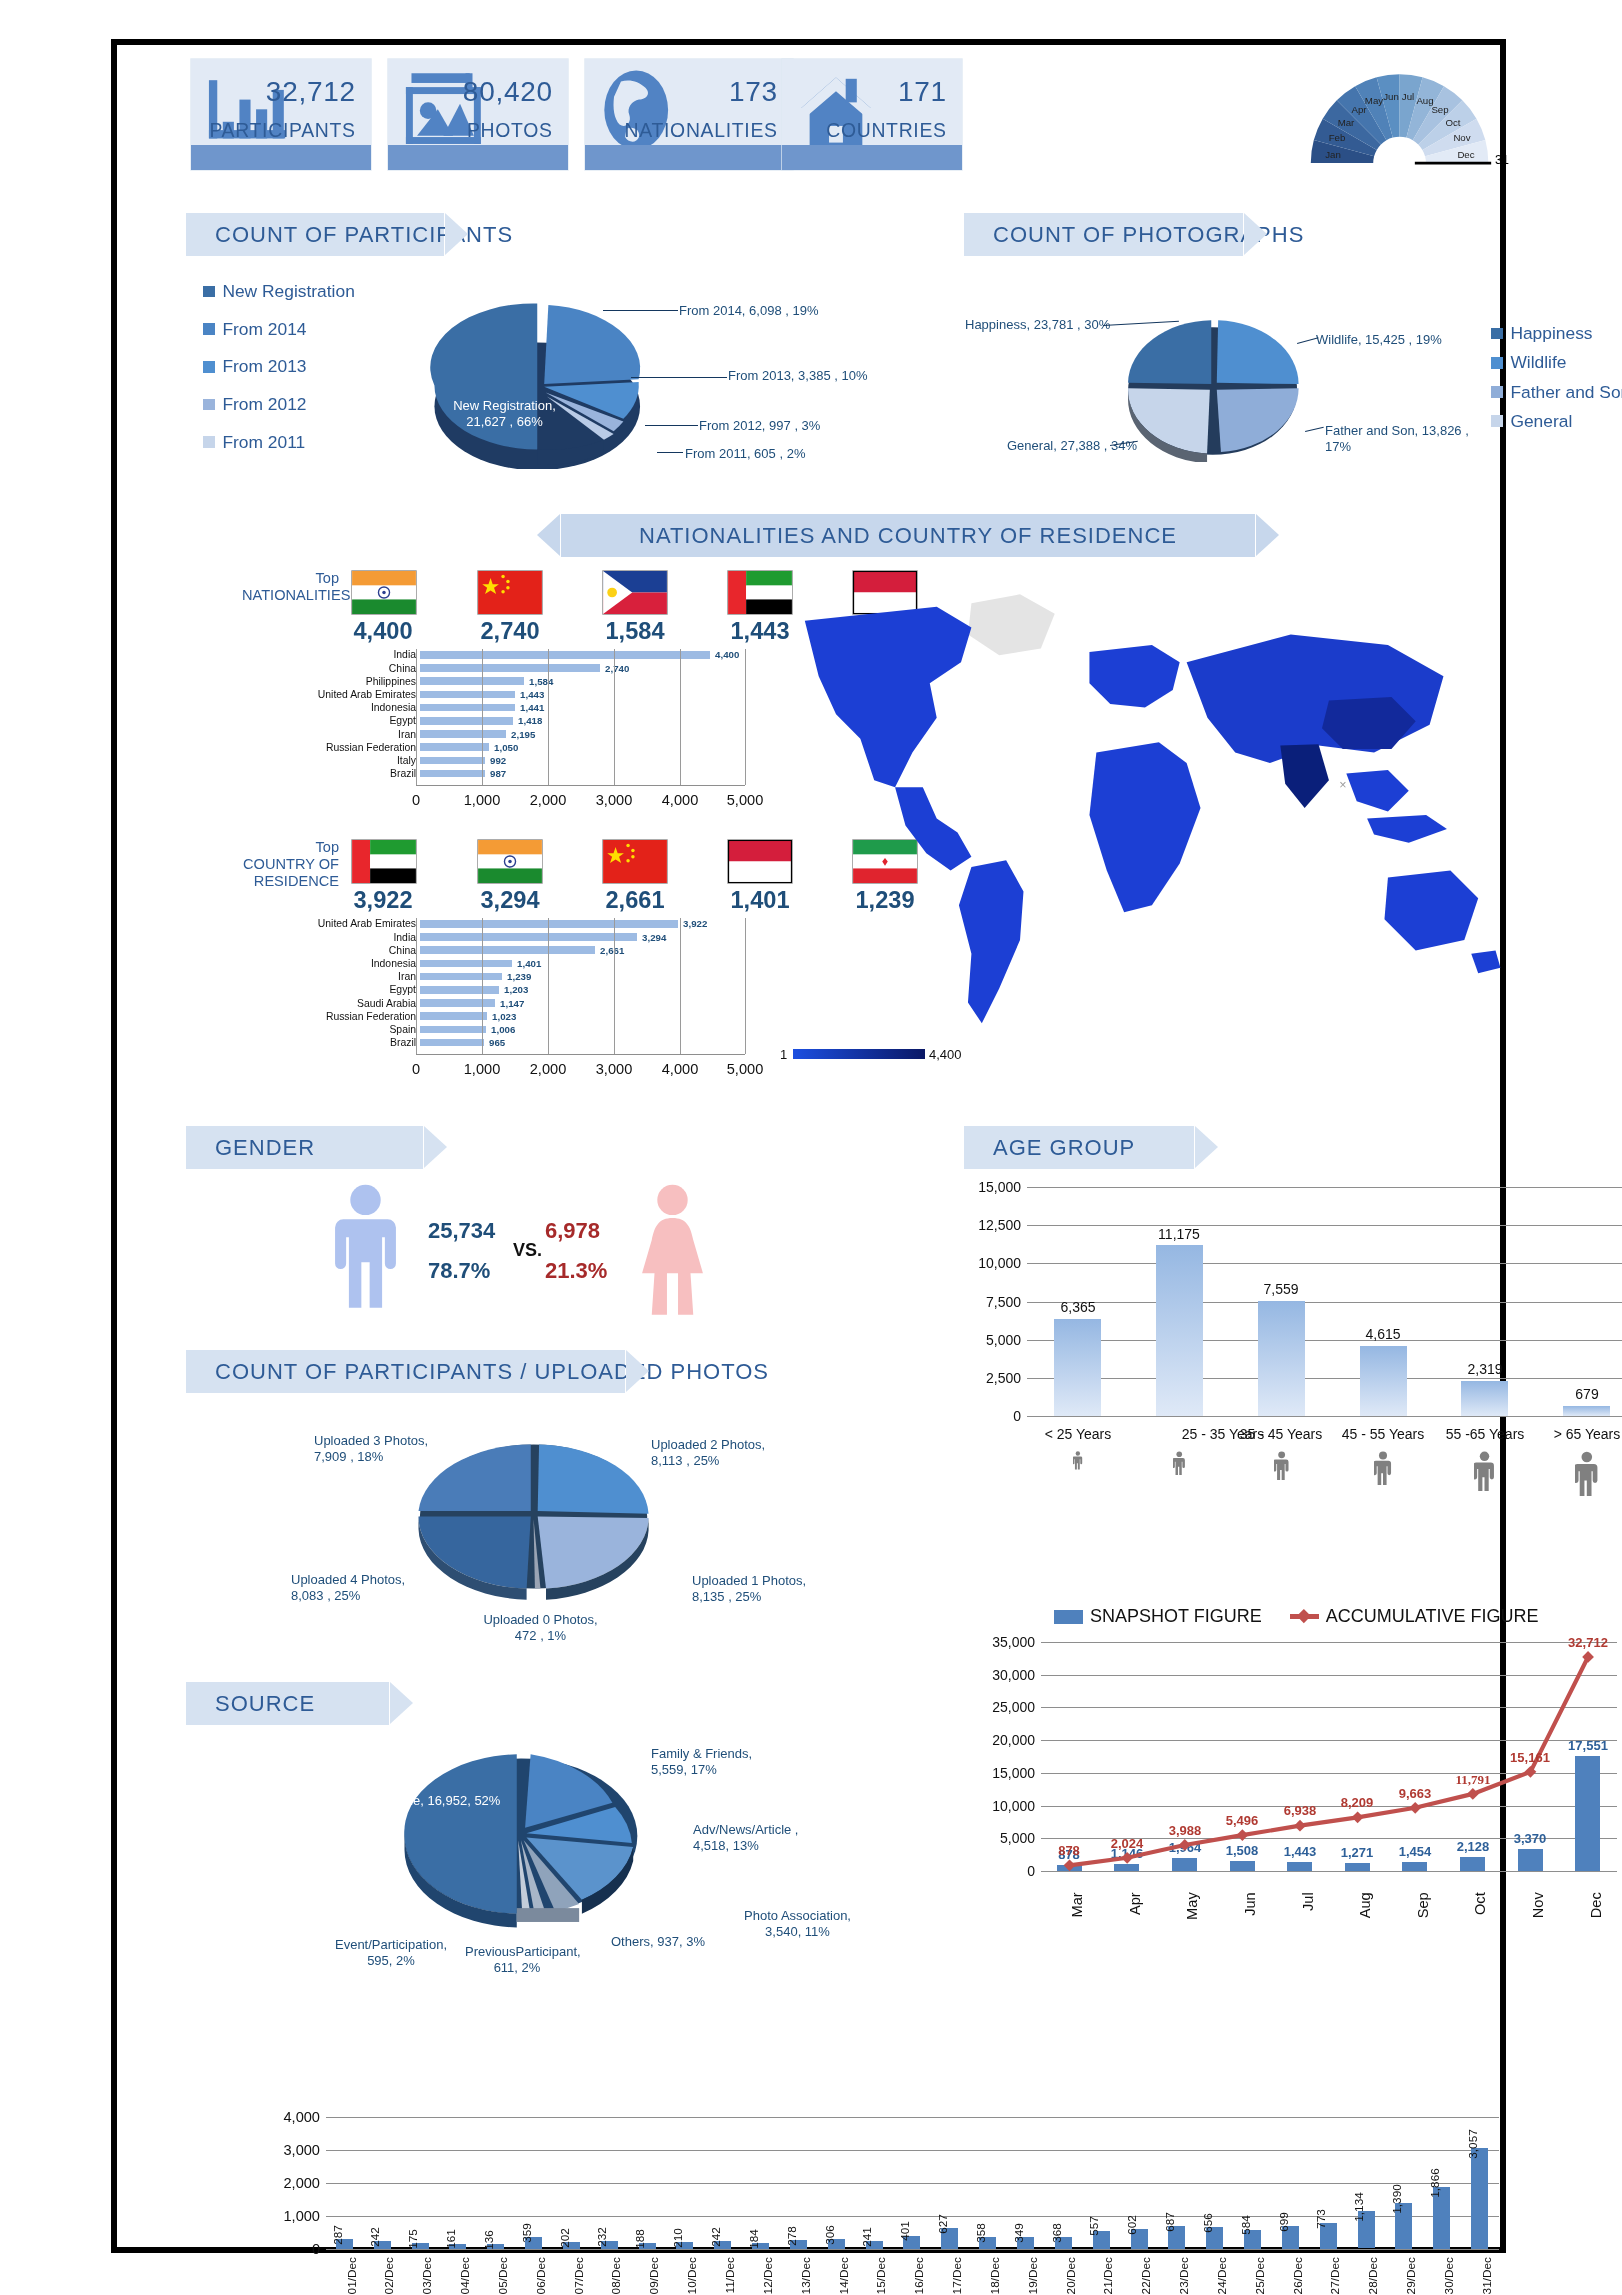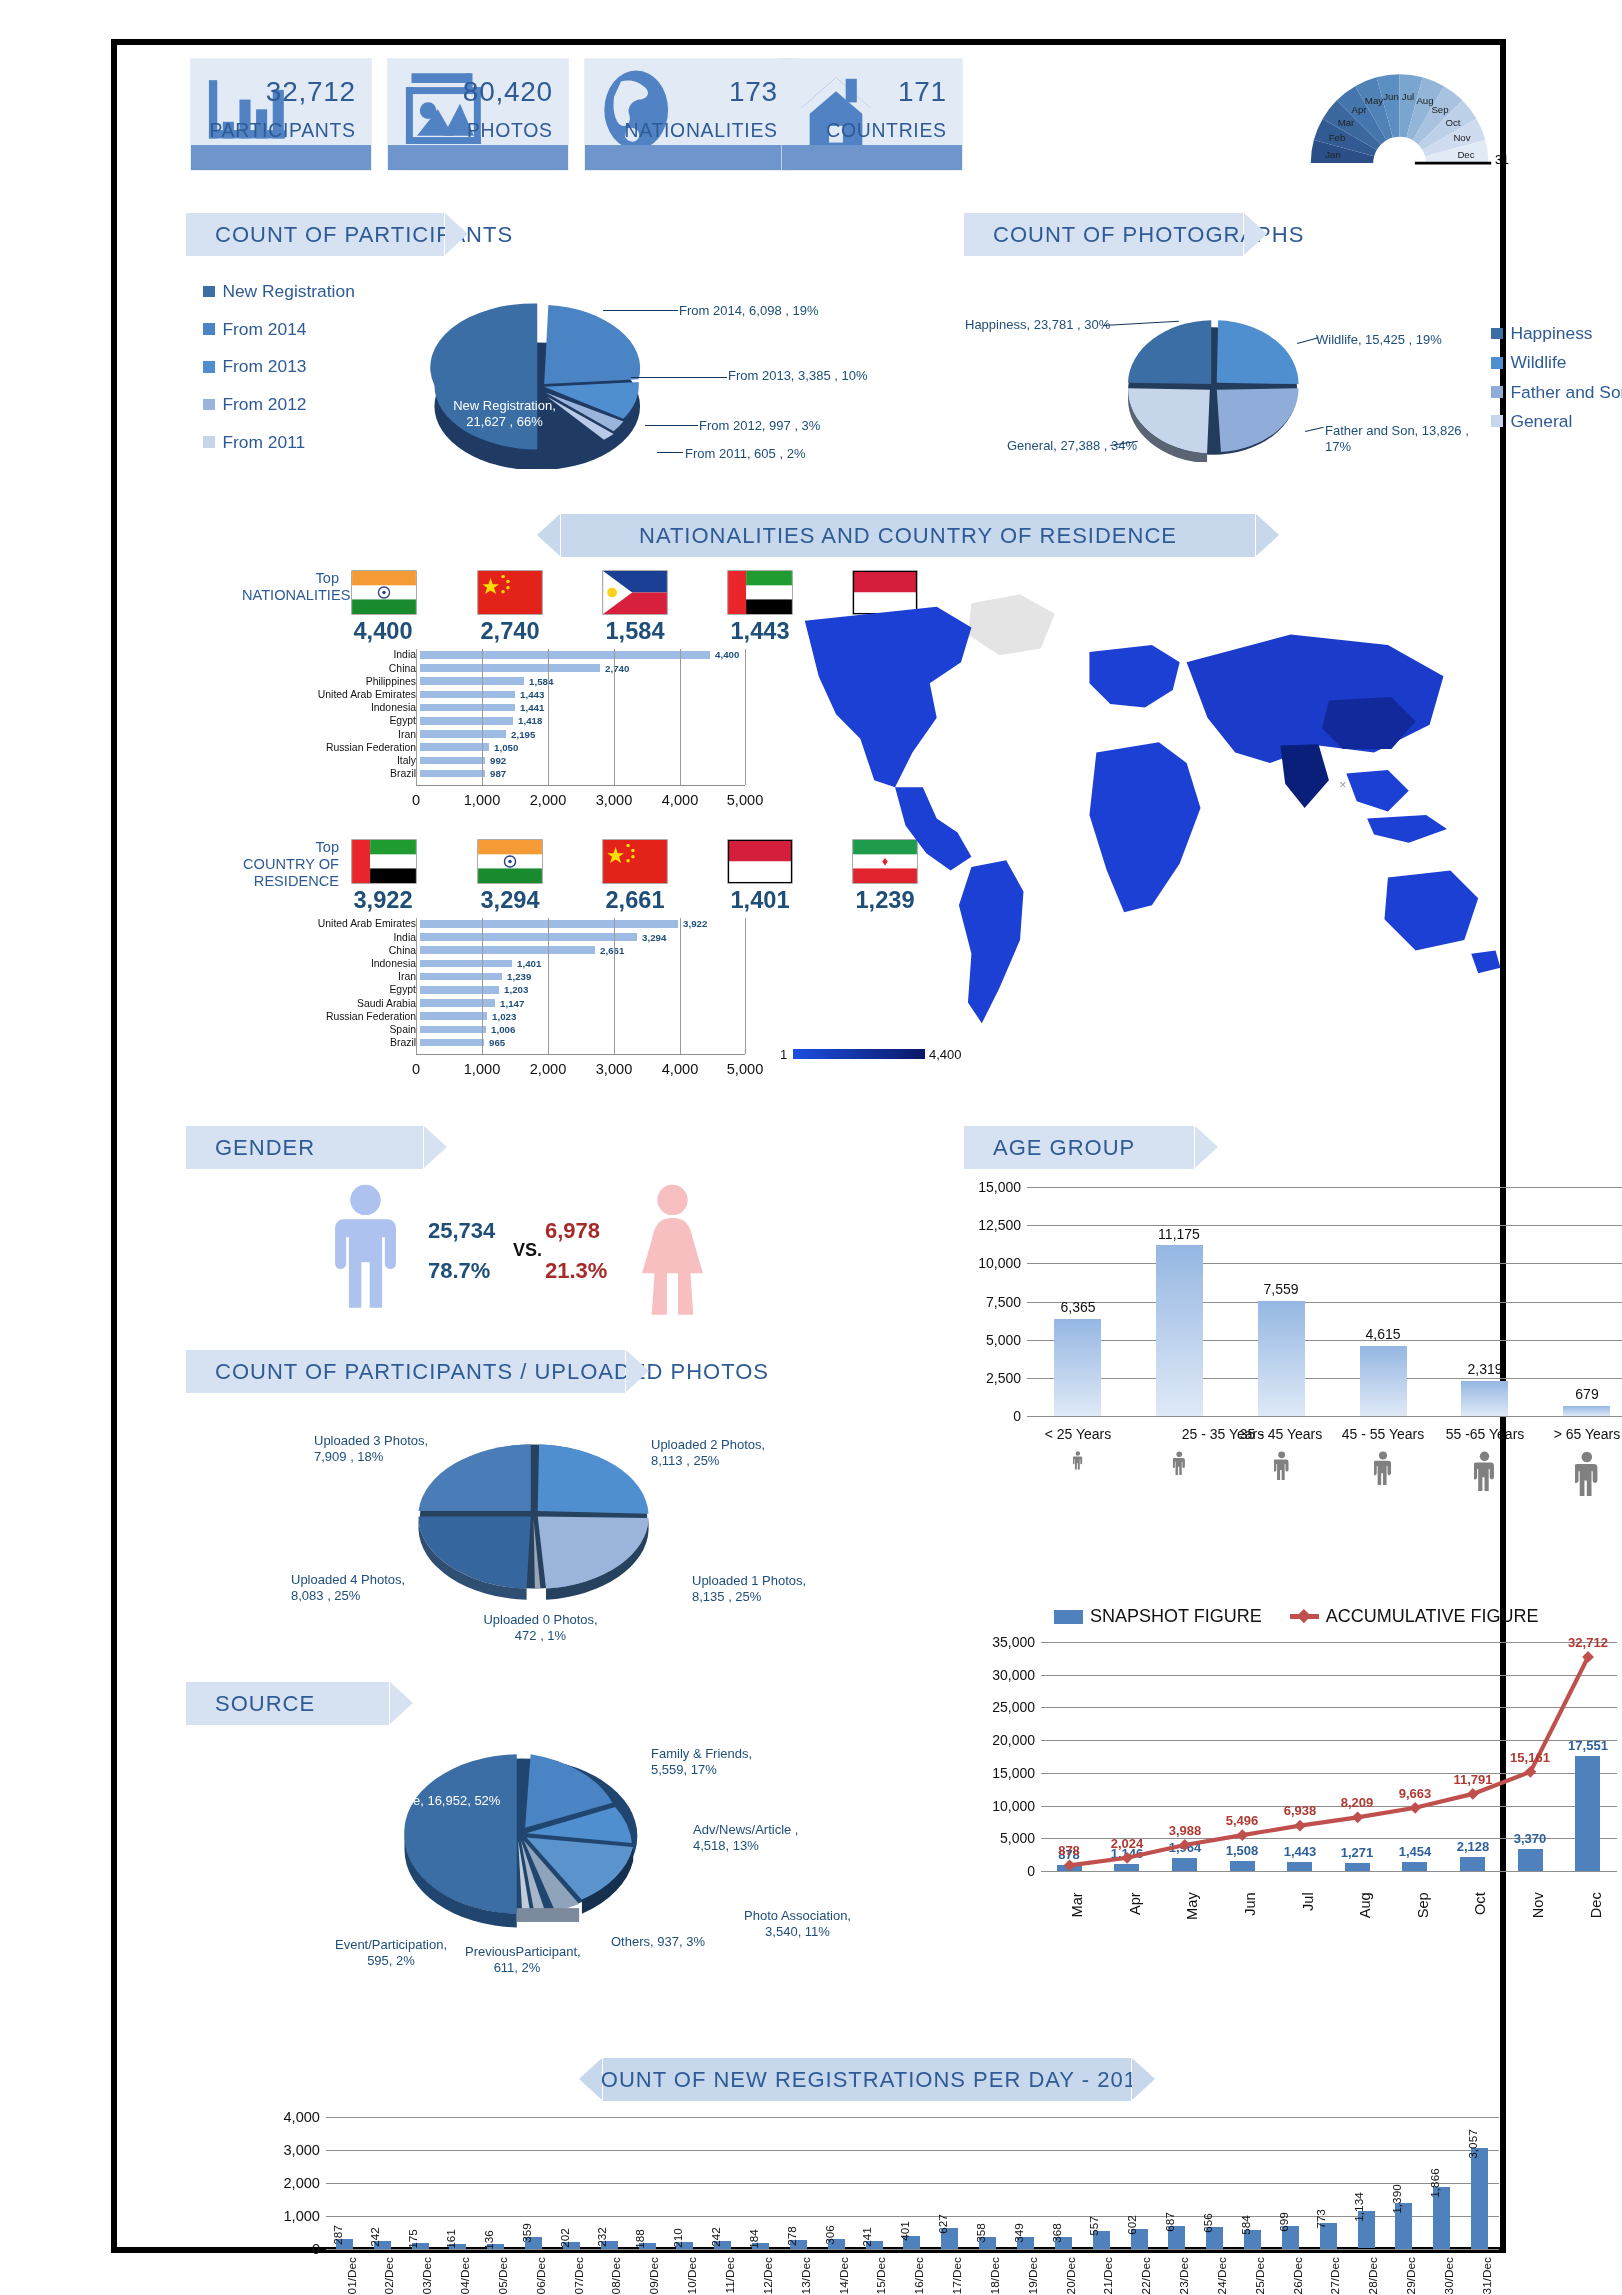--- a/index.html
+++ b/index.html
@@ -732,30 +732,27 @@
           <rect x="769.5" y="181.05342857142855" width="12" height="12" fill="#c0504d" transform="rotate(45 775.5 187.05342857142855)"></rect>
           <rect x="852.5" y="15.572571428571393" width="12" height="12" fill="#c0504d" transform="rotate(45 858.5 21.572571428571393)"></rect>
         </svg>
         <div class="acc-val" style="left: 77px; top: 201px;">878</div>
         <div class="acc-val" style="left: 135px; top: 194px;">2,024</div>
         <div class="acc-val" style="left: 193px; top: 181px;">3,988</div>
         <div class="acc-val" style="left: 250px; top: 171px;">5,496</div>
         <div class="acc-val" style="left: 308px; top: 161px;">6,938</div>
         <div class="acc-val" style="left: 365px; top: 153px;">8,209</div>
         <div class="acc-val" style="left: 423px; top: 144px;">9,663</div>
-        <div class="acc-val" style="left: 481px; top: 130px;">11,791</div>
+        <div class="acc-val" style="left: 481px; top: 130px; font-family: Liberation Serif, serif;">11,791</div>
         <div class="acc-val" style="left: 538px; top: 108px;">15,161</div>
         <div class="acc-val" style="left: 596px; top: -7.2px;">32,712</div>
         <div class="abs" style="left: 49px; top: 229px; width: 576px; height: 1.4px; background: rgb(142, 142, 142);"></div>
       </div>
     </div>
 
-  <div class="banner ribbon" style="left:486px;top:2013px;width:528px;background:#c7d7ec;">
-    <span class="txt">COUNT OF NEW REGISTRATIONS PER DAY - 2015</span>
-  </div>
   <div id="dailyChart">
       <div class="abs" style="left: 167px; top: 2072px; width: 1222px; height: 250px;">
         <div class="col-grid-line" style="left: 42px; top: 132px; width: 1173px;"></div>
         <div class="col-y" style="left: -39px; top: 132px; width: 75px; font-size: 14.6px;">0</div>
         <div class="col-grid-line" style="left: 42px; top: 99px; width: 1173px;"></div>
         <div class="col-y" style="left: -39px; top: 99px; width: 75px; font-size: 14.6px;">1,000</div>
         <div class="col-grid-line" style="left: 42px; top: 66px; width: 1173px;"></div>
         <div class="col-y" style="left: -39px; top: 66px; width: 75px; font-size: 14.6px;">2,000</div>
         <div class="col-grid-line" style="left: 42px; top: 33px; width: 1173px;"></div>
         <div class="col-y" style="left: -39px; top: 33px; width: 75px; font-size: 14.6px;">3,000</div>

